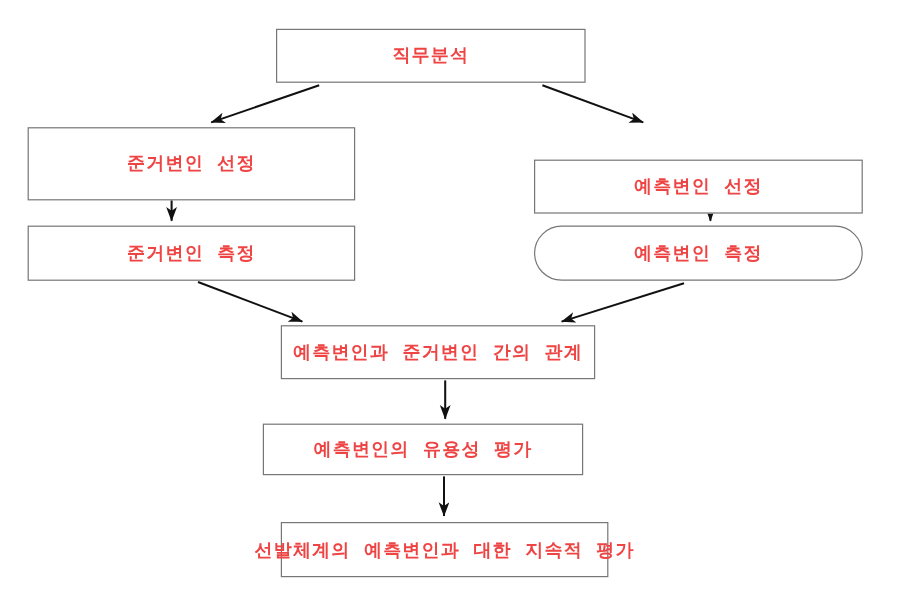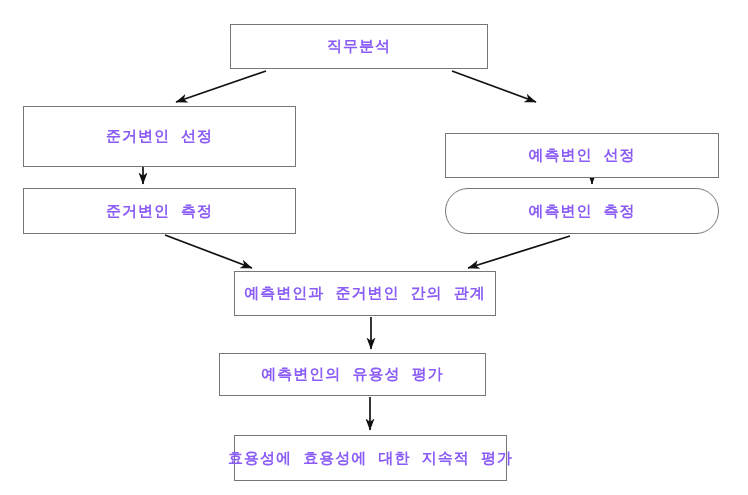--- a/index.html
+++ b/index.html
@@ -21,21 +21,21 @@
     border: 1.5px solid #767676;
     background: #ffffff;
     display: flex;
     align-items: center;
     justify-content: center;
     text-align: center;
   }
   .flow-box .box-label {
     font-size: 15px;
     font-weight: bold;
-    color: #8b5cf6;
+    color: #ef4444;
     letter-spacing: 1px;
     word-spacing: 5px;
     white-space: nowrap;
   }
   .arrows-layer {
     position: absolute;
     left: 0;
     top: 0;
     width: 748px;
     height: 495px;
@@ -90,16 +90,16 @@
 
   <div class="flow-box" style="left:234px; top:271px; width:262px; height:45px;">
     <span class="box-label">예측변인과 준거변인 간의 관계</span>
   </div>
 
   <div class="flow-box" style="left:219px; top:353px; width:267px; height:43px;">
     <span class="box-label">예측변인의 유용성 평가</span>
   </div>
 
   <div class="flow-box" style="left:234px; top:435px; width:273px; height:46px;">
-    <span class="box-label">효용성에 효용성에 대한 지속적 평가</span>
+    <span class="box-label">선발체계의 예측변인과 대한 지속적 평가</span>
   </div>
 
 </div>
 
 </body></html>

